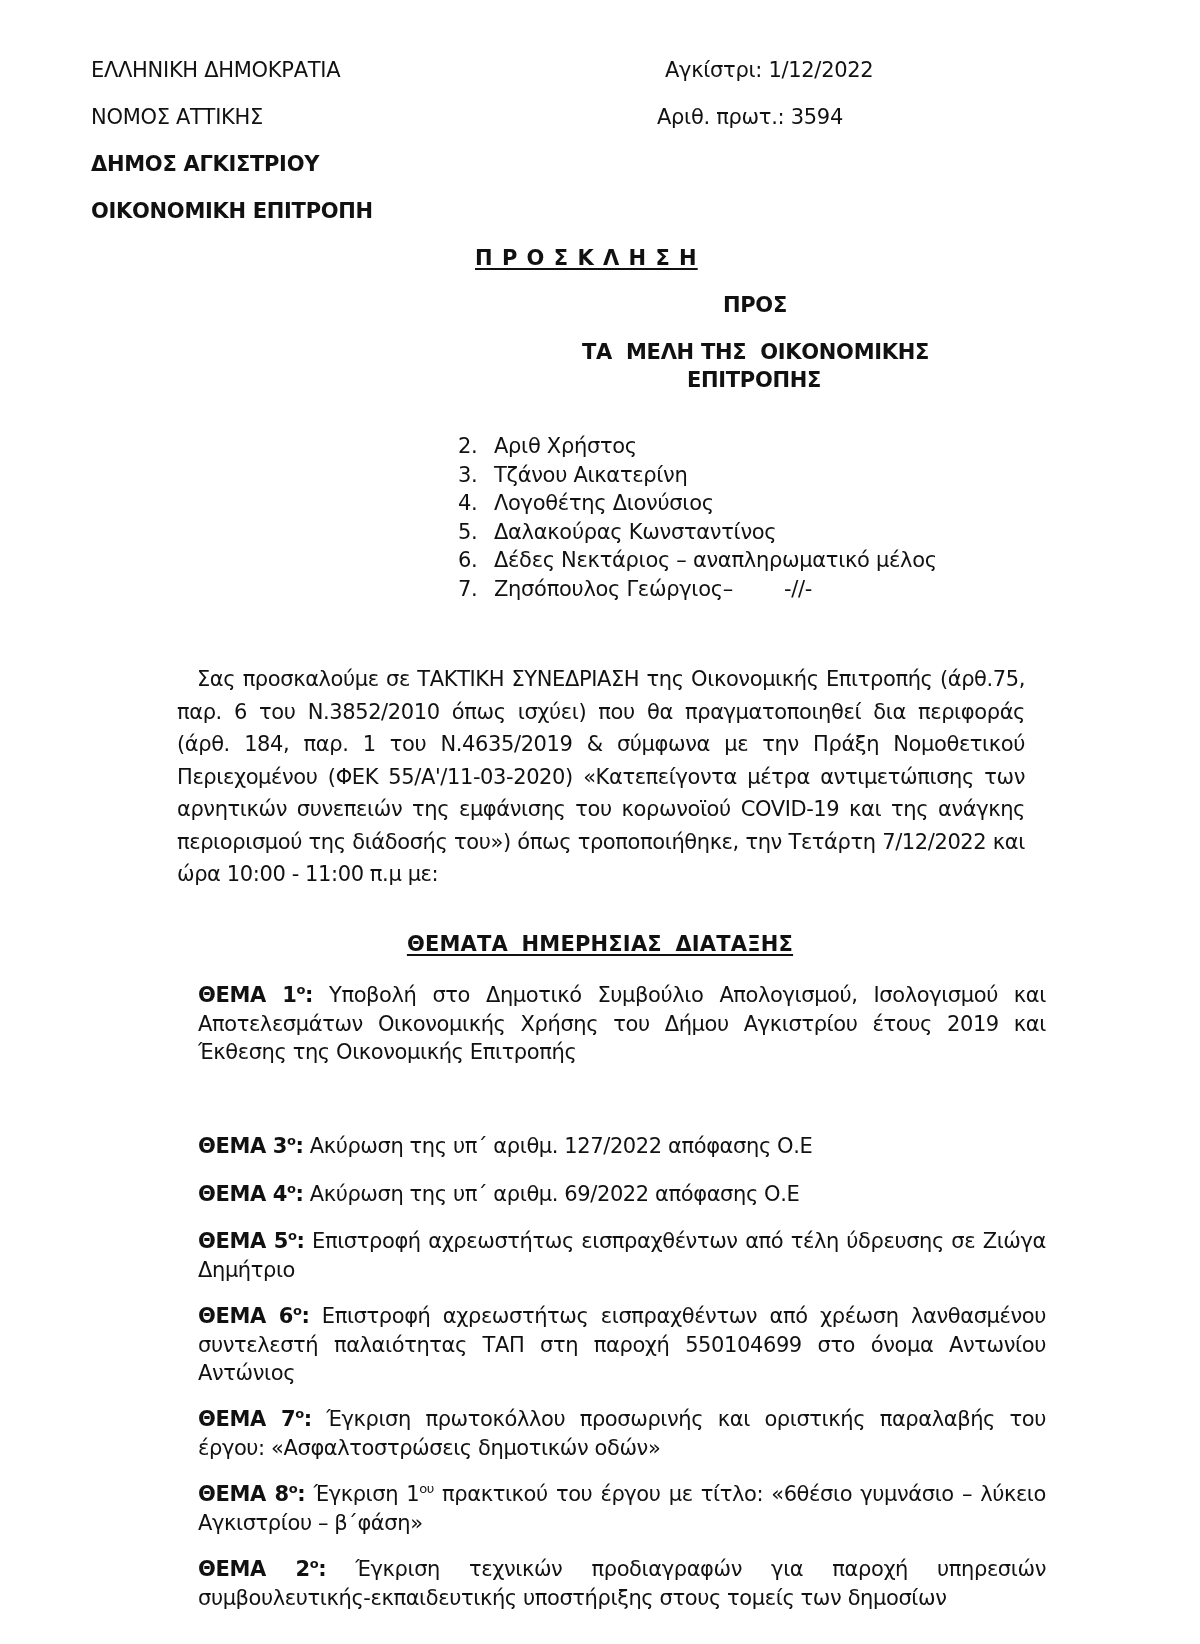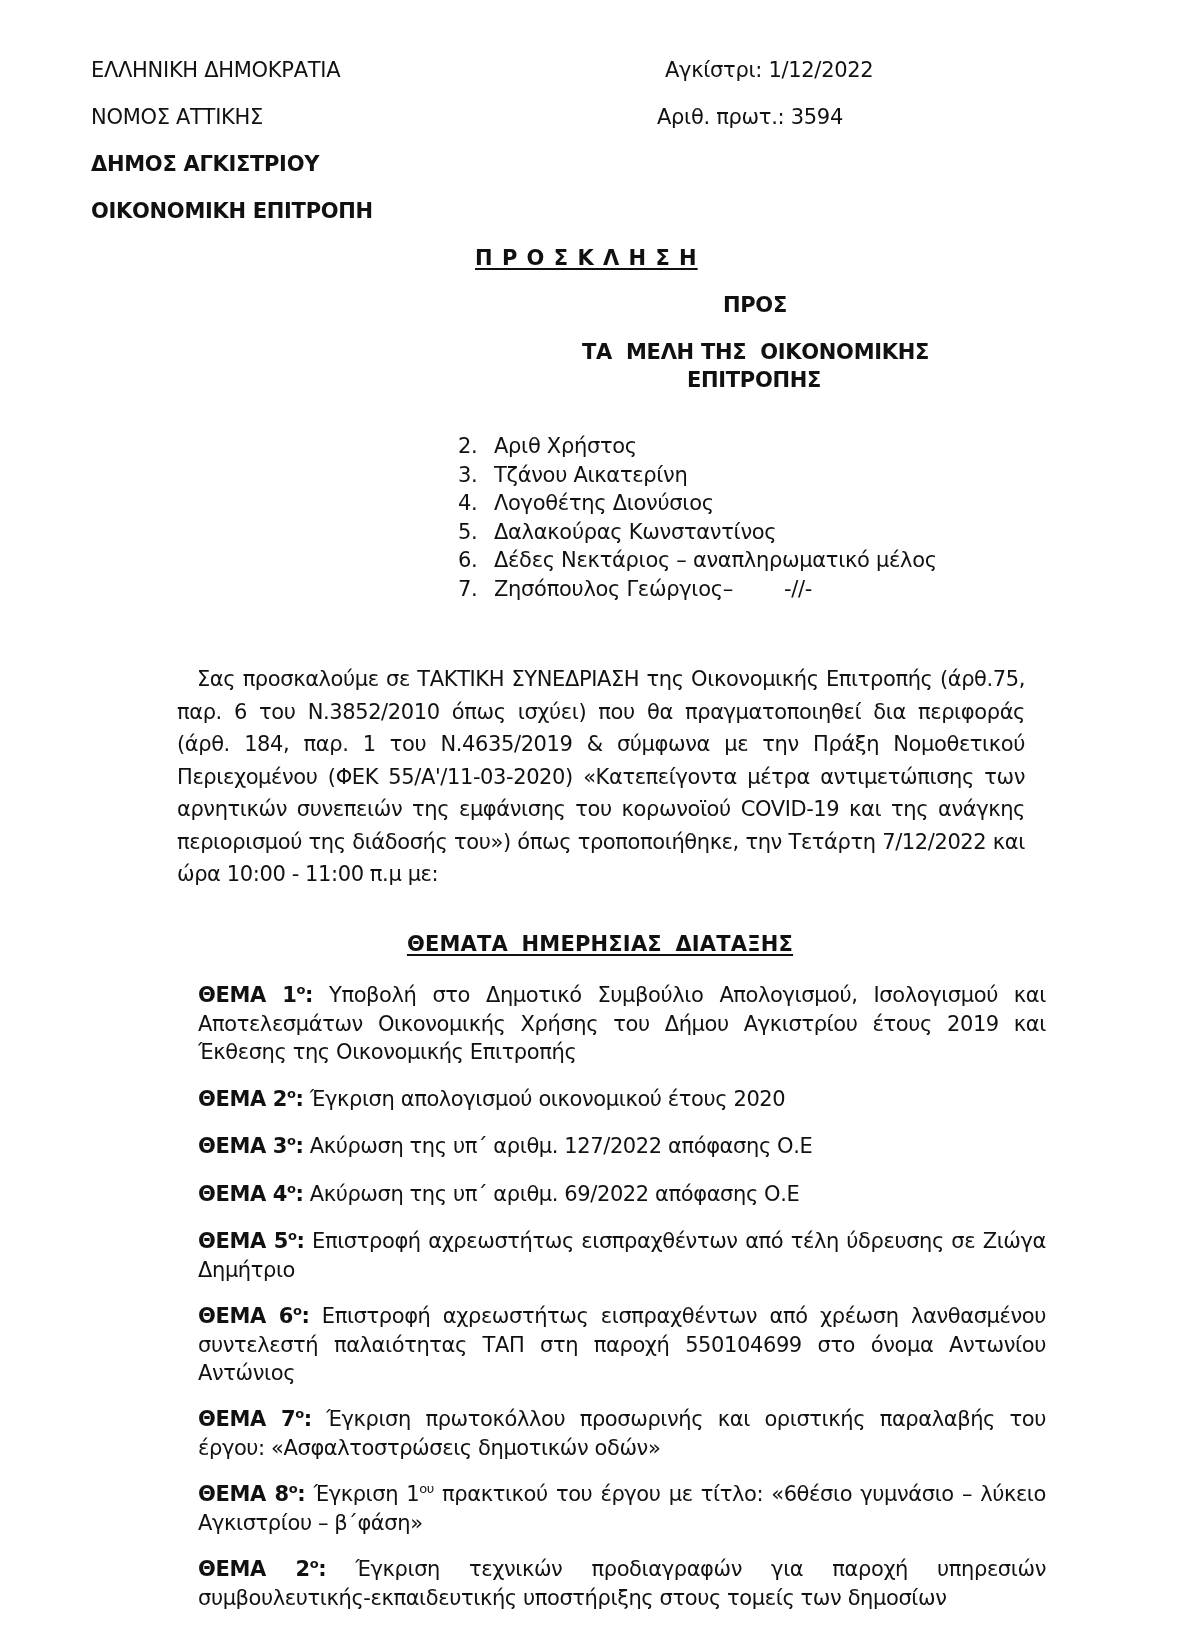--- a/index.html
+++ b/index.html
@@ -126,24 +126,20 @@
 
   <p class="body-par">Σας προσκαλούμε σε ΤΑΚΤΙΚΗ ΣΥΝΕΔΡΙΑΣΗ της Οικονομικής Επιτροπής (άρθ.75, παρ. 6 του Ν.3852/2010 όπως ισχύει) που θα πραγματοποιηθεί δια περιφοράς (άρθ. 184, παρ. 1 του Ν.4635/2019 &amp; σύμφωνα με την  Πράξη Νομοθετικού Περιεχομένου (ΦΕΚ 55/Α'/11-03-2020) «Κατεπείγοντα μέτρα αντιμετώπισης των αρνητικών συνεπειών της εμφάνισης του κορωνοϊού COVID-19 και της ανάγκης περιορισμού της διάδοσής του») όπως τροποποιήθηκε, την Τετάρτη 7/12/2022 και ώρα 10:00 - 11:00 π.μ με:</p>
 
   <div class="agenda-title"><span>ΘΕΜΑΤΑ  ΗΜΕΡΗΣΙΑΣ  ΔΙΑΤΑΞΗΣ</span></div>
 
   <p class="topic" style="top:977px;">
     <span class="label"><span>ΘΕΜΑ 1</span><sup>ο</sup>:</span>
     <span>Υποβολή στο Δημοτικό Συμβούλιο Απολογισμού, Ισολογισμού και Αποτελεσμάτων Οικονομικής Χρήσης του Δήμου Αγκιστρίου έτους 2019 και Έκθεσης της Οικονομικής Επιτροπής</span>
   </p>
 
-  <p class="topic" style="top:1081px;">
-    <span class="label"><span>ΘΕΜΑ 2</span><sup>ο</sup>:</span>
-    <span>Έγκριση απολογισμού οικονομικού έτους 2020</span>
-  </p>
 
   <p class="topic" style="top:1128px;">
     <span class="label"><span>ΘΕΜΑ 3</span><sup>ο</sup>:</span>
     <span>Ακύρωση της υπ΄ αριθμ. 127/2022 απόφασης Ο.Ε</span>
   </p>
 
   <p class="topic" style="top:1176px;">
     <span class="label"><span>ΘΕΜΑ 4</span><sup>ο</sup>:</span>
     <span>Ακύρωση της υπ΄ αριθμ. 69/2022 απόφασης Ο.Ε</span>
   </p>

